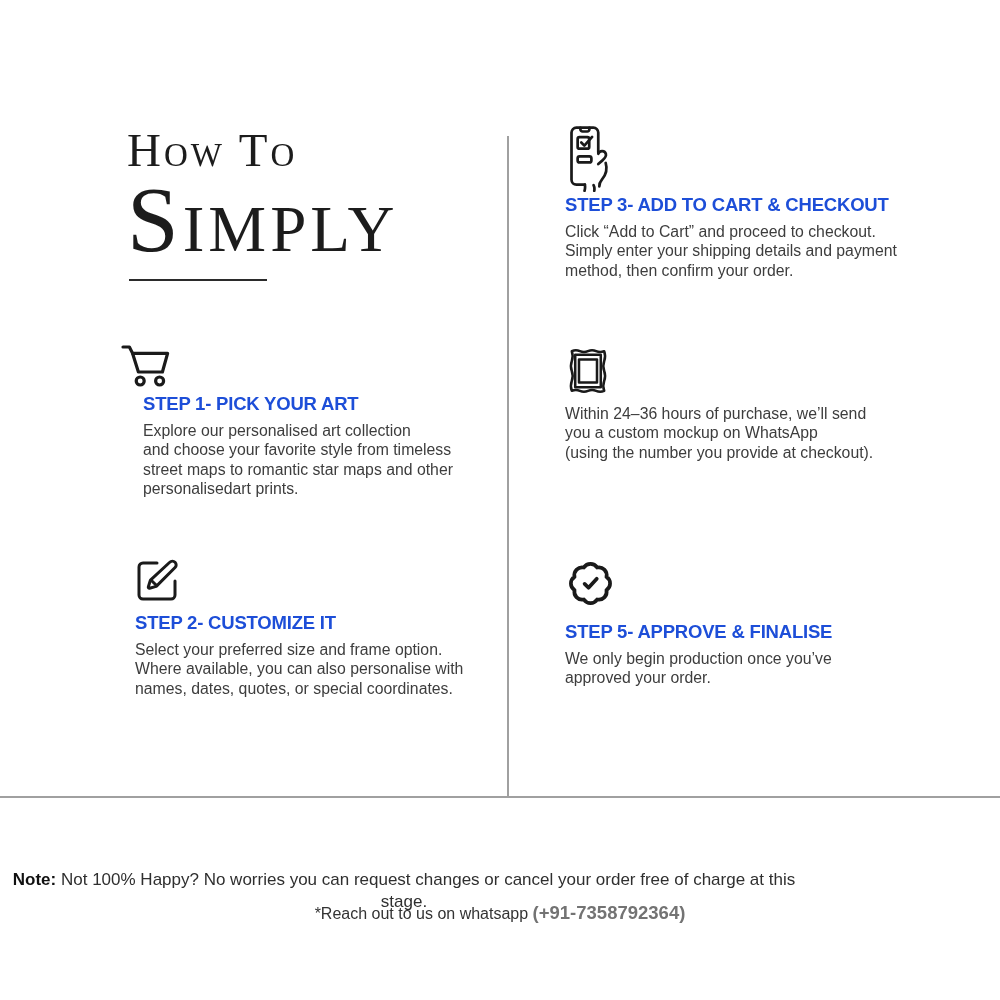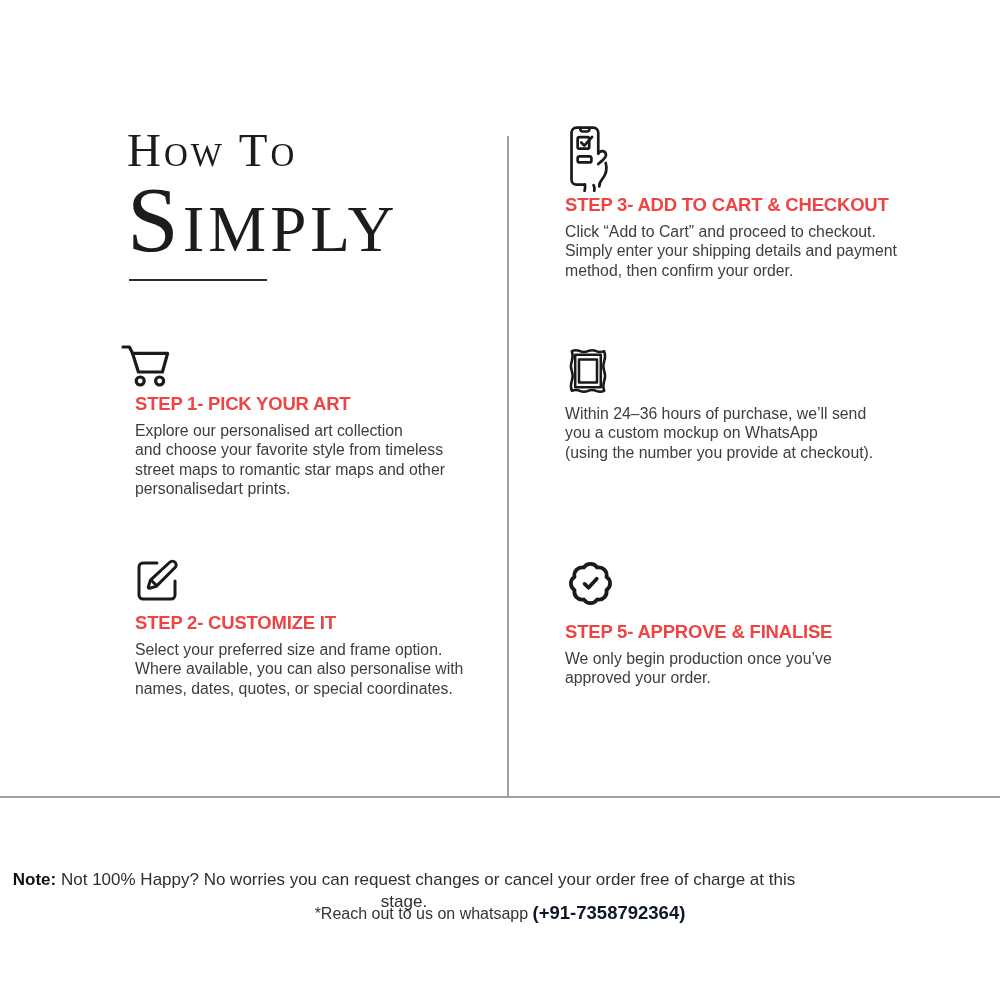--- a/index.html
+++ b/index.html
@@ -14,47 +14,47 @@
   .title-underline{width:138px;height:2px;background:#2b2b2b;margin:18px 0 0 2px;}
   
   .vdivider{position:absolute;left:507px;top:136px;width:2px;height:660px;background:#a0a0a0;}
   .hline{position:absolute;left:0;top:796px;width:1000px;height:2px;background:#a0a0a0;}
   
   .step{position:absolute;}
   .step-icon{color:#1a1a1a;}
   .step-icon svg{display:block;}
   .step-heading{
     font-weight:bold;font-size:18.5px;line-height:22px;letter-spacing:-.2px;
-    color:#ef4444;margin:6px 0 0 0;
+    color:#1d4ed8;margin:6px 0 0 0;
   }
   .step-body{
     font-size:15.8px;line-height:19.4px;color:#3d3d3d;
     white-space:pre-line;margin:6px 0 0 0;
   }
   #step1{left:119px;top:341px;width:395px;}
-  #step1 .step-heading,#step1 .step-body{margin-left:16px;}
+  #step1 .step-heading,#step1 .step-body{margin-left:24px;}
   #step1 .step-heading{margin-top:2px;}
   #step2{left:133px;top:557px;width:395px;}
   #step2 .step-heading,#step2 .step-body{margin-left:2px;}
   #step2 .step-heading{margin-top:7px;}
   #step3{left:565px;top:122px;width:400px;}
   #step3 .step-heading{margin-top:2px;}
   #step4{left:566px;top:344px;width:400px;}
   #step4 .step-heading{margin-top:7px;margin-left:-1px;}
   #step4 .step-body{margin-left:-1px;}
   #step5{left:567px;top:560px;width:400px;}
   #step5 .step-heading{margin-top:14px;margin-left:-2px;}
   #step5 .step-body{margin-left:-2px;}
   
   .footer-note{position:absolute;left:0;top:869px;width:808px;text-align:center;
     font-size:17px;line-height:22px;color:#2f2f2f;}
   .note-label{font-weight:bold;color:#111;}
   .footer-reach{position:absolute;left:0;top:900px;width:1000px;text-align:center;
     font-size:16px;line-height:26px;color:#333;}
-  .phone-number{font-weight:bold;font-size:18.5px;color:#0f172a;}
+  .phone-number{font-weight:bold;font-size:18.5px;color:#737373;}
 </style>
 </head>
 <body>
 
 <div class="page">
 
   <div class="title">
     <div class="title-line1">How To</div>
     <div class="title-line2">Simply</div>
     <div class="title-underline"></div>

